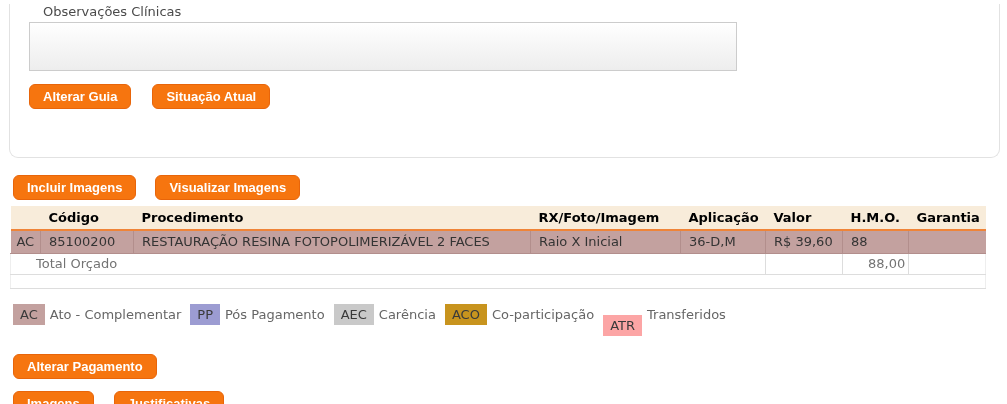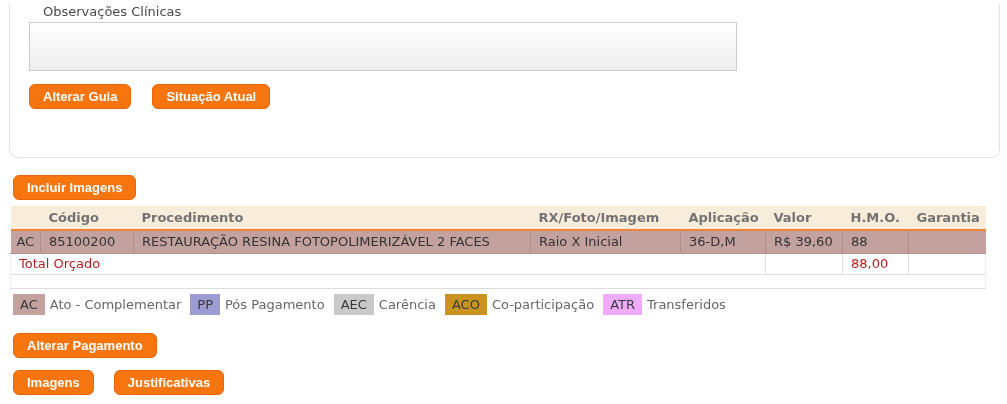--- a/index.html
+++ b/index.html
@@ -70,41 +70,41 @@
     table-layout: fixed;
     font-size: 13px;
   }
   table.proc th {
     background: #f8ecda;
     border-bottom: 2px solid #ef8438;
     height: 24px;
     text-align: left;
     padding: 0 8px;
     font-weight: bold;
-    color: #737373;
+    color: #000000;
     white-space: nowrap;
     overflow: hidden;
   }
   tr.data-row td {
     background: #c3a19f;
     height: 23px;
     padding: 0 8px;
     border-right: 1px solid #b28e8c;
     border-bottom: 1px solid #b28e8c;
     color: #343434;
     white-space: nowrap;
     overflow: hidden;
   }
   tr.data-row td:last-child { border-right: none; }
   tr.data-row td.tag-cell { text-align: center; padding: 0 4px; }
   tr.total-row td {
     height: 21px;
-    padding: 0 8px;
+    padding: 0 25px;
     border-bottom: 1px solid #dddddd;
-    color: #b91c1c;
+    color: #737373;
     background: #ffffff;
   }
   tr.total-row td.bordered { border-left: 1px solid #dddddd; }
   tr.total-row td:first-child { border-left: 1px solid #eeeeee; }
   tr.total-row td:last-child { border-right: 1px solid #eeeeee; }
   tr.empty-row td {
     height: 14px;
     background: #ffffff;
     border-bottom: 1px solid #dddddd;
     border-left: 1px solid #eeeeee;
@@ -138,20 +138,21 @@
   <div class="obs-label">Observações Clínicas</div>
   <textarea class="obs-textarea" value="" style=""></textarea>
   <div class="btn-row card-btn-row">
     <button class="btn">Alterar Guia</button>
     <button class="btn">Situação Atual</button>
   </div>
 </div>
 
 <div class="btn-row img-btn-row">
   <button class="btn">Incluir Imagens</button>
+  <button class="btn">Visualizar Imagens</button>
 </div>
 
 <table class="proc">
   <colgroup>
     <col style="width:30px">
       <col style="width:93px">
       <col style="width:397px">
       <col style="width:150px">
     <col style="width:85px">
       <col style="width:77px">
@@ -195,21 +196,21 @@
 
 <div class="legend">
   <span class="legend-badge" style="background: rgb(195, 161, 159);">AC</span>
   <span class="legend-label">Ato - Complementar</span>
   <span class="legend-badge" style="background: rgb(156, 156, 210);">PP</span>
   <span class="legend-label">Pós Pagamento</span>
   <span class="legend-badge" style="background: rgb(201, 201, 201);">AEC</span>
   <span class="legend-label">Carência</span>
   <span class="legend-badge" style="background: rgb(200, 148, 30);">ACO</span>
   <span class="legend-label">Co-participação</span>
-  <span class="legend-badge" style="background: #f0abfc;">ATR</span>
+  <span class="legend-badge" style="background: #fca5a5; margin-top: 21px;">ATR</span>
   <span class="legend-label">Transferidos</span>
 </div>
 
 <div class="btn-row pay-btn-row">
   <button class="btn">Alterar Pagamento</button>
 </div>
 
 <div class="btn-row bottom-btn-row">
   <button class="btn">Imagens</button>
   <button class="btn">Justificativas</button>

